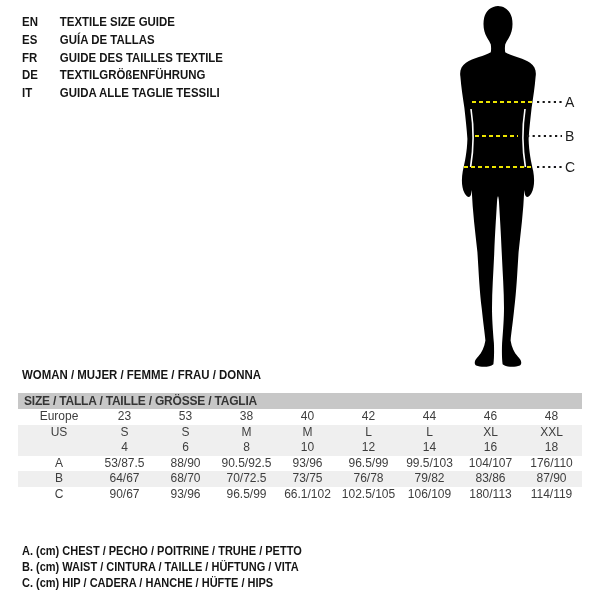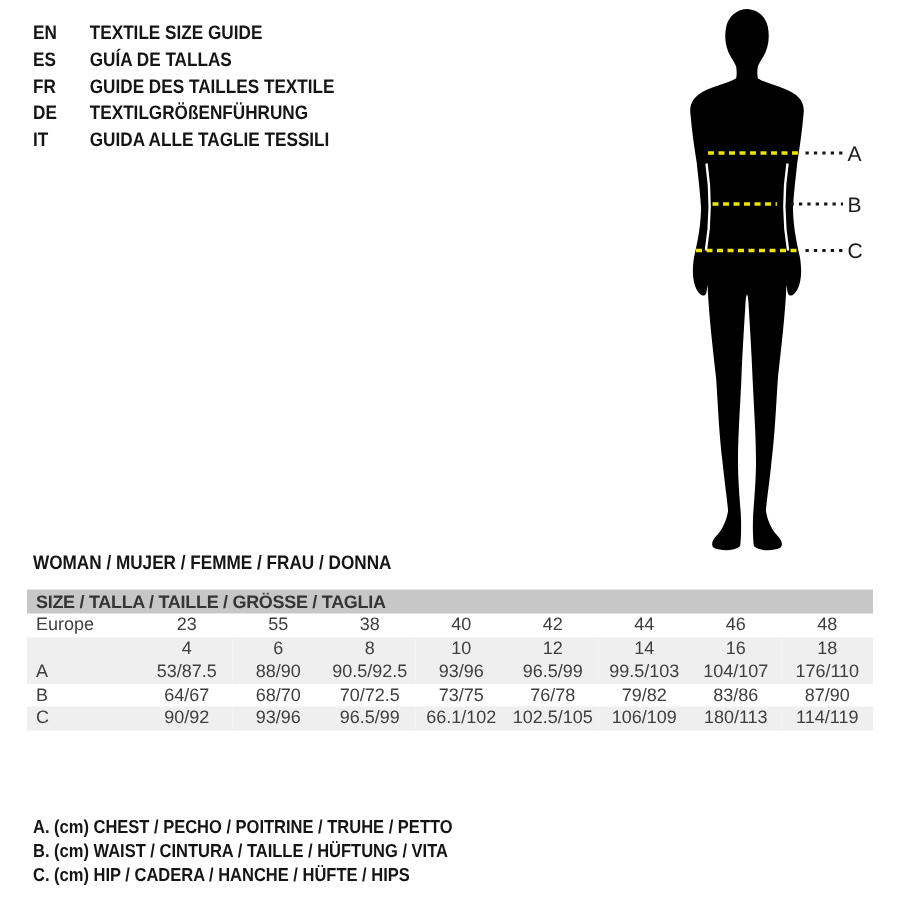--- a/index.html
+++ b/index.html
@@ -20,21 +20,21 @@
   .woman-title { left:22px; top:367px; font-size:13px; font-weight:bold; color:#151515;
                  transform:scaleX(0.88); transform-origin:left top; white-space:nowrap; }
 
   
   .size-table { left:18px; top:393px; width:564px; border-collapse:collapse; table-layout:fixed; }
   .size-table th { background:#c7c7c7; text-align:left; padding:1px 16px 1px 6px;
                    font-size:12px; font-weight:bold; color:#353535; height:15px;
                    letter-spacing:-0.2px; }
   .size-table td { font-size:12px; color:#3e3e3e; text-align:center; height:15.6px;
                    line-height:15.6px; padding:0; white-space:nowrap; }
-  .size-table td.row-label { text-align:left; padding-left:6px; }
+  .size-table td.row-label { text-align:center; padding-left:6px; }
   .size-table tbody tr:nth-child(2),
   .size-table tbody tr:nth-child(3),
   .size-table tbody tr:nth-child(5),
   .size-table tbody tr:nth-child(7) { background:#efefef; }
 
   
   .legend { left:22px; top:544px; transform:scaleX(0.88); transform-origin:left top; }
   .legend div { font-size:12.5px; font-weight:bold; color:#151515; line-height:15.8px;
                 white-space:nowrap; }
 </style>
@@ -126,27 +126,38 @@
   </colgroup>
   <thead>
     <tr>
       <th colspan="9">SIZE / TALLA / TAILLE / GRÖSSE / TAGLIA</th>
     </tr>
   </thead>
   <tbody>
       <tr>
         <td class="row-label">Europe</td>
         <td>23</td>
-        <td>55</td>
+        <td>53</td>
         <td>38</td>
         <td>40</td>
         <td>42</td>
         <td>44</td>
         <td>46</td>
         <td>48</td>
+      </tr>
+      <tr>
+        <td class="row-label">US</td>
+        <td>S</td>
+        <td>S</td>
+        <td>M</td>
+        <td>M</td>
+        <td>L</td>
+        <td>L</td>
+        <td>XL</td>
+        <td>XXL</td>
       </tr>
       <tr>
         <td class="row-label"></td>
         <td>4</td>
         <td>6</td>
         <td>8</td>
         <td>10</td>
         <td>12</td>
         <td>14</td>
         <td>16</td>
@@ -169,21 +180,21 @@
         <td>68/70</td>
         <td>70/72.5</td>
         <td>73/75</td>
         <td>76/78</td>
         <td>79/82</td>
         <td>83/86</td>
         <td>87/90</td>
       </tr>
       <tr>
         <td class="row-label">C</td>
-        <td>90/92</td>
+        <td>90/67</td>
         <td>93/96</td>
         <td>96.5/99</td>
         <td>66.1/102</td>
         <td>102.5/105</td>
         <td>106/109</td>
         <td>180/113</td>
         <td>114/119</td>
       </tr>
     </tbody>
 </table>

